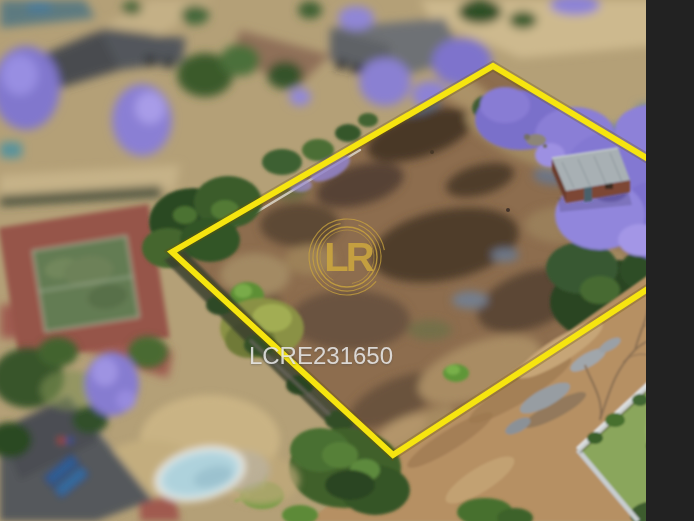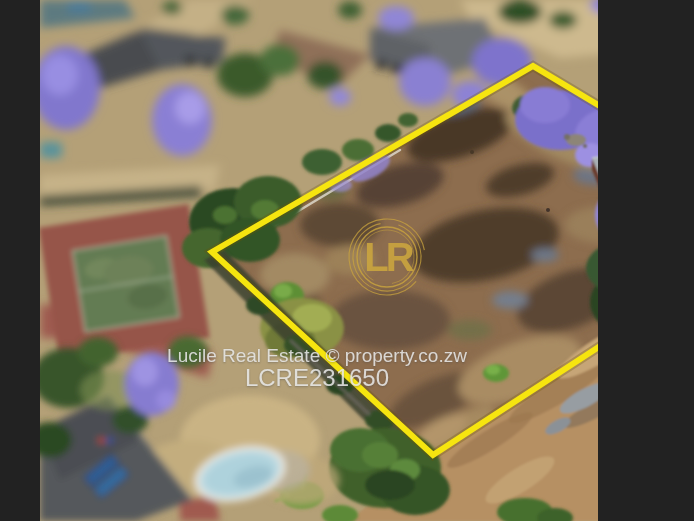--- a/index.html
+++ b/index.html
@@ -1,17 +1,17 @@
 <!DOCTYPE html>
 <html style="--boundary-yellow: #f6e50f; --logo-gold: #c9a43f; --wm-text: #e6e6e6;"><head>
 <meta charset="utf-8">
 <style>
   html,body{margin:0;padding:0;background:#222;}
-  .stage{position:relative;width:558px;height:521px;overflow:hidden;
-         font-family:"Liberation Sans",sans-serif;background:#b6a27c;margin-left:40px;}
+  .stage{position:relative;width:646px;height:521px;overflow:hidden;
+         font-family:"Liberation Sans",sans-serif;background:#b6a27c;}
   .stage svg{position:absolute;inset:0;display:block;}
   .boundary{fill:none;stroke:var(--boundary-yellow,#f6e50f);stroke-width:6;stroke-linejoin:miter;}
   .boundary-halo{fill:none;stroke:rgba(110,85,0,.30);stroke-width:10;}
   .logo-ring{fill:none;stroke:var(--logo-gold,#c9a43f);}
   .logo-text{fill:var(--logo-gold,#c9a43f);font-family:"Liberation Sans",sans-serif;
              font-weight:bold;font-size:40px;letter-spacing:-3px;}
   .wm{position:absolute;left:0;right:4px;top:345px;text-align:center;
       color:var(--wm-text,#e6e6e6);opacity:.88;line-height:22px;
       text-shadow:0 1px 2px rgba(70,70,70,.45);pointer-events:none;}
   .wm-line1{font-size:19px;}
@@ -308,16 +308,15 @@
   <g transform="translate(347,257)" opacity="0.92">
     <circle class="logo-ring" r="38" stroke-width="1.2" opacity="0.8" stroke-dasharray="205 34" transform="rotate(40)"></circle>
     <circle class="logo-ring" r="34" stroke-width="1.1" opacity="0.8" stroke-dasharray="195 18" transform="rotate(-70)"></circle>
     <circle class="logo-ring" r="30" stroke-width="1.4" opacity="0.9"></circle>
     <circle class="logo-ring" r="27" stroke-width="1" opacity="0.55" stroke-dasharray="150 20" transform="rotate(120)"></circle>
     <text class="logo-text" x="1" y="14" text-anchor="middle">LR</text>
   </g>
 </svg>
 
 <div class="wm">
-  <div class="wm-line1">Lucile Real Estate © property.co.zw</div>
   <div class="wm-line2">LCRE231650</div>
 </div>
 </div>
 
 </body></html>

